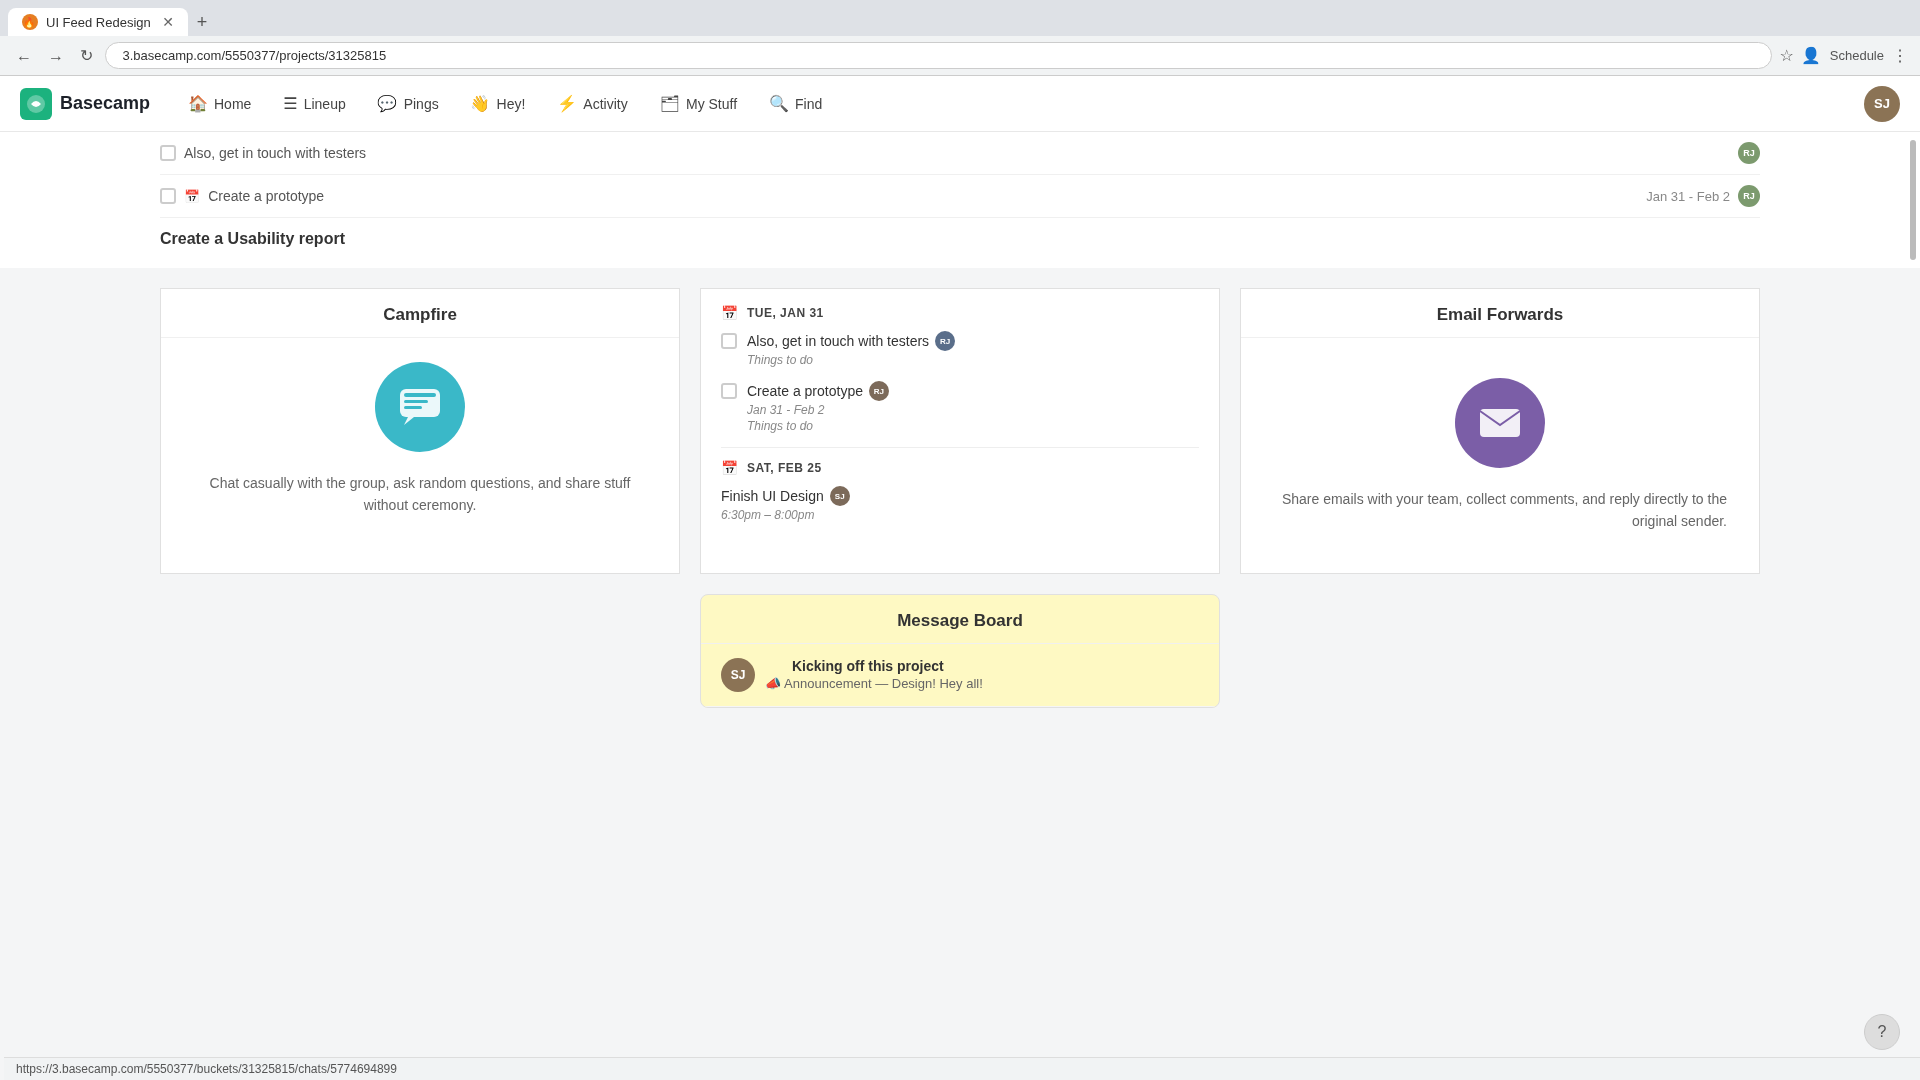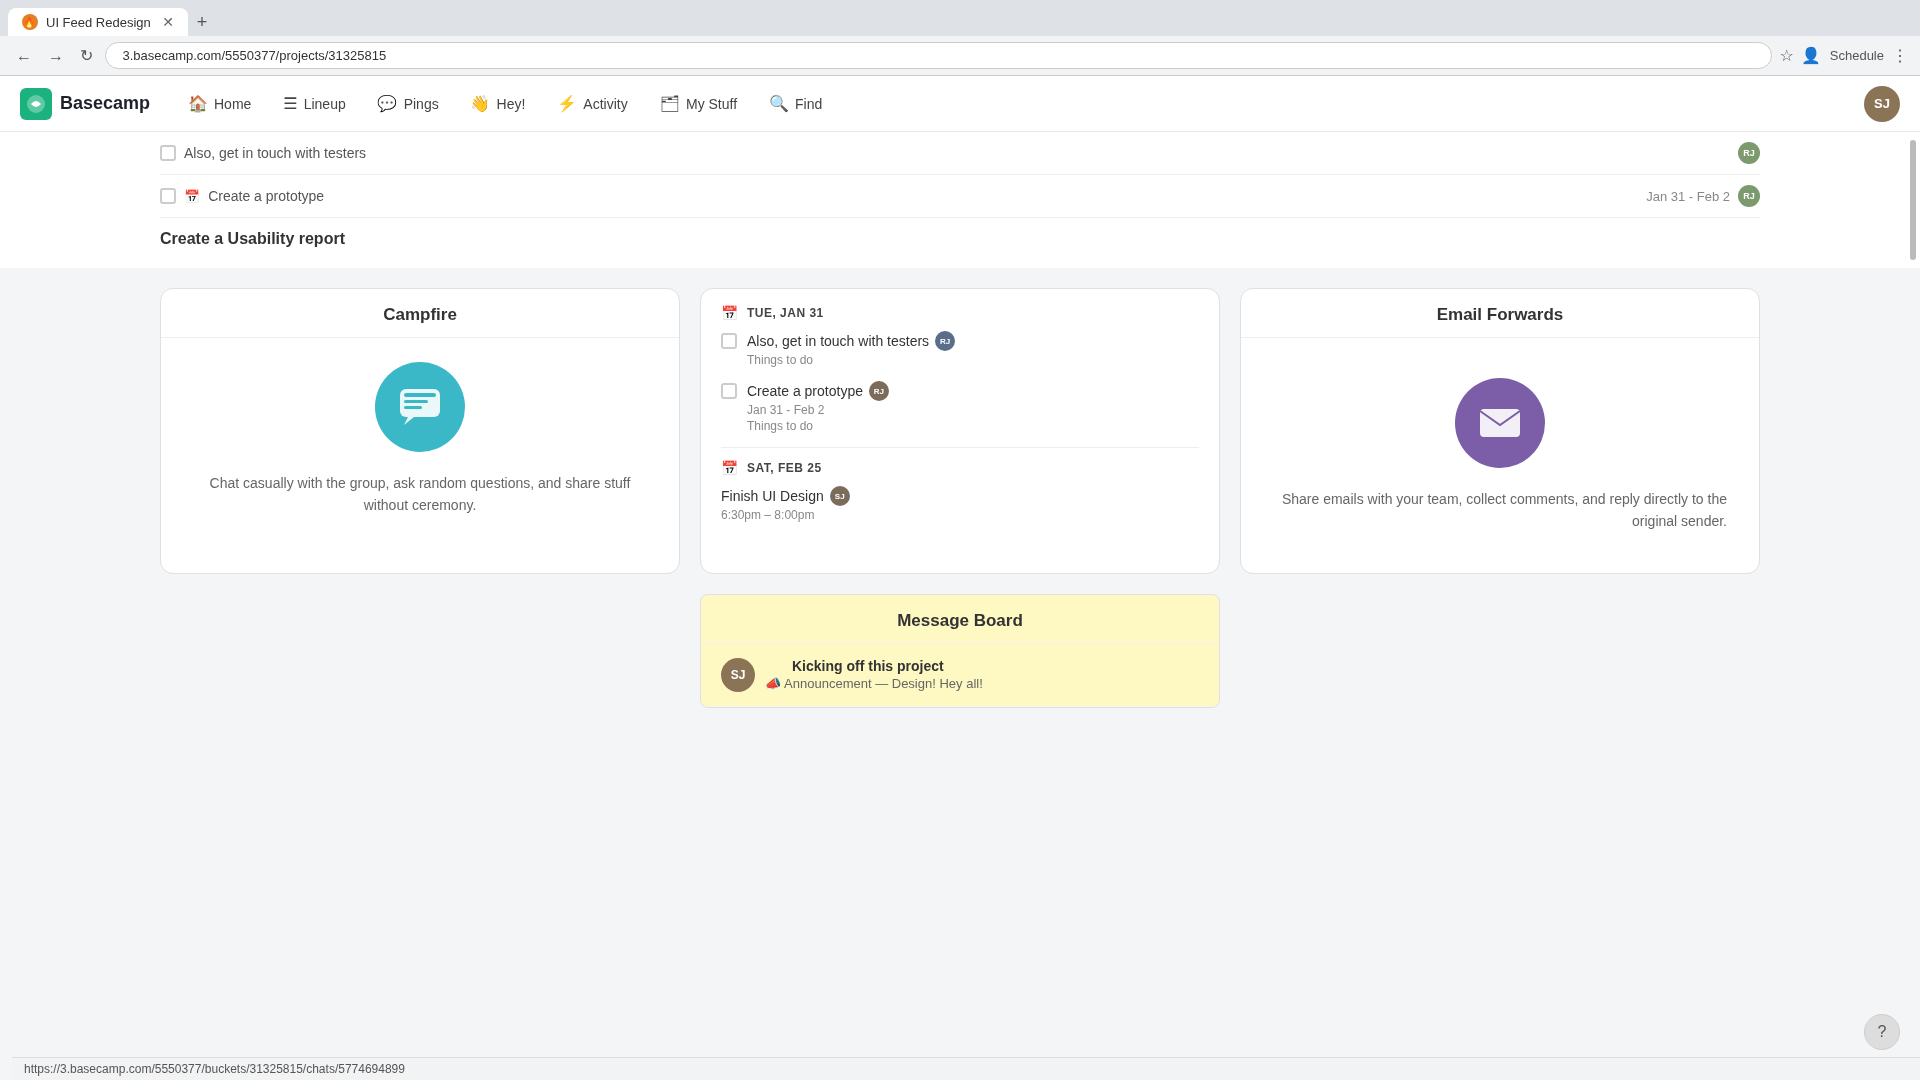--- a/index.html
+++ b/index.html
@@ -35,58 +35,58 @@
     .checkbox { width: 16px; height: 16px; border: 2px solid #ccc; border-radius: 3px; flex-shrink: 0; }
     .todo-text { flex: 1; }
     .cal-icon { color: #4a9cc7; font-size: 13px; }
     .date-range { color: #888; font-size: 13px; margin-left: 4px; }
     .avatar-sm { width: 22px; height: 22px; border-radius: 50%; background: #7c9a6e; display: flex; align-items: center; justify-content: center; color: white; font-size: 9px; font-weight: bold; }
     .section-title-text { font-size: 16px; font-weight: 600; color: #333; padding: 12px 0 4px; }
 
     
     .cards-section { padding: 20px 160px; display: grid; grid-template-columns: 1fr 1fr 1fr; gap: 20px; }
 
-    .card { background: #fff; border-radius: 13px; border: 1px solid #e0e0e0; overflow: hidden; }
+    .card { background: #fff; border-radius: 0; border: 1px solid #e0e0e0; overflow: hidden; }
     .card-header { padding: 16px 20px 12px; text-align: center; font-size: 17px; font-weight: 600; color: #333; border-bottom: 1px solid #f0f0f0; }
 
     
     .campfire-body { padding: 24px 32px; text-align: center; display: flex; flex-direction: column; align-items: center; }
     .campfire-icon-wrap { width: 90px; height: 90px; background: #3ab8c8; border-radius: 50%; display: flex; align-items: center; justify-content: center; margin-bottom: 20px; }
     .campfire-svg { color: white; }
     .campfire-desc { color: #666; font-size: 14px; line-height: 1.6; text-align: center; }
 
     
     .schedule-body { padding: 16px 20px; }
     .schedule-date-header { display: flex; align-items: center; gap: 8px; font-size: 12px; font-weight: 700; color: #444; margin-bottom: 10px; text-transform: uppercase; letter-spacing: 0.5px; }
     .cal-icon-sm { color: #4a9cc7; font-size: 14px; }
     .schedule-item { display: flex; align-items: flex-start; gap: 10px; margin-bottom: 14px; }
     .sched-checkbox { width: 16px; height: 16px; border: 2px solid #ccc; border-radius: 3px; flex-shrink: 0; margin-top: 2px; }
     .sched-item-content { flex: 1; }
     .sched-item-title { font-size: 14px; color: #333; display: flex; align-items: center; gap: 6px; }
-    .sched-item-sub { font-size: 12px; color: #888; margin-top: 2px; }
+    .sched-item-sub { font-size: 12px; color: #888; margin-top: 2px; font-style: italic; }
     .sched-avatar { width: 20px; height: 20px; border-radius: 50%; background: #5a6e8a; display: flex; align-items: center; justify-content: center; color: white; font-size: 8px; font-weight: bold; }
     .sched-avatar-brown { background: #7c6a5a; }
     .schedule-divider { border: none; border-top: 1px solid #eee; margin: 12px 0; }
 
     
     .email-body { padding: 40px 32px; text-align: center; display: flex; flex-direction: column; align-items: center; }
     .email-icon-wrap { width: 90px; height: 90px; background: #7b5ea7; border-radius: 50%; display: flex; align-items: center; justify-content: center; margin-bottom: 20px; }
     .email-desc { color: #666; font-size: 14px; line-height: 1.6; text-align: right; }
 
     
     .message-board-section { padding: 0 160px 20px; display: grid; grid-template-columns: 1fr 1fr 1fr; gap: 20px; }
     .message-board-card { background: #fef9c3; border-radius: 8px; border: 1px solid #e0e0e0; overflow: hidden; grid-column: 2; }
     .message-item { display: flex; align-items: flex-start; gap: 10px; padding: 14px 20px; border-bottom: 1px solid #f5f5f5; }
     .msg-avatar { width: 34px; height: 34px; border-radius: 50%; background: #8b7355; display: flex; align-items: center; justify-content: center; color: white; font-size: 12px; font-weight: bold; flex-shrink: 0; }
     .msg-content {}
     .msg-title { font-size: 14px; font-weight: 600; color: #333; padding-left: 27px; }
     .msg-sub { font-size: 13px; color: #666; margin-top: 2px; }
 
     
-    .status-bar { background: #f1f3f4; padding: 4px 12px; font-size: 12px; color: #555; border-top: 1px solid #ddd; position: fixed; bottom: 0; left: 12px; right: 0; }
+    .status-bar { background: #f1f3f4; padding: 4px 12px; font-size: 12px; color: #555; border-top: 1px solid #ddd; position: fixed; bottom: 0; left: 4px; right: 0; }
 
     
     .help-btn { position: fixed; bottom: 30px; right: 20px; width: 36px; height: 36px; border-radius: 50%; background: #ddd; display: flex; align-items: center; justify-content: center; font-size: 16px; color: #555; cursor: pointer; border: 1px solid #ccc; }
 
     .scrollbar-track { position: fixed; right: 4px; top: 130px; width: 6px; height: 640px; background: transparent; }
     .scrollbar-thumb { width: 6px; height: 120px; background: #bbb; border-radius: 3px; margin-top: 10px; }
   </style>
 </head>
 <body>
 

